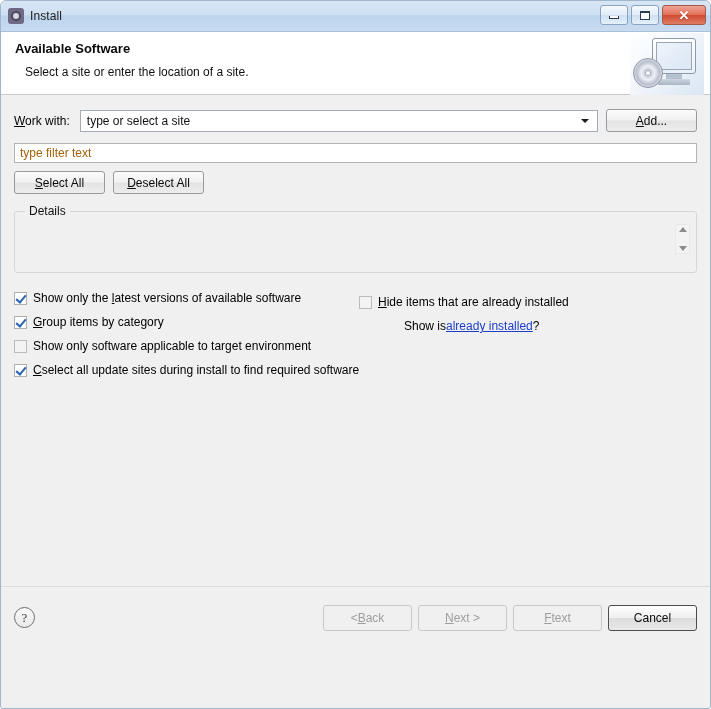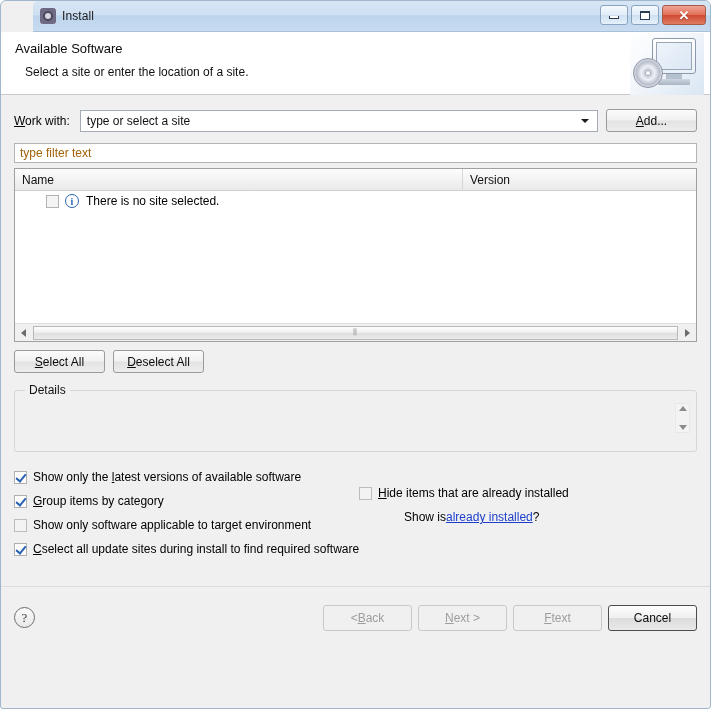--- a/index.html
+++ b/index.html
@@ -28,21 +28,20 @@
   
   .titlebar {
     position: relative;
     height: 30px;
     background: linear-gradient(to bottom, #d8e6f4 0%, #cfe0f2 45%, #bcd4ec 50%, #c8dcf0 100%);
     border-bottom: 1px solid #a8c0d8;
     border-radius: 5px 5px 0 0;
     display: flex;
     align-items: center;
     padding: 0 4px 0 7px;
-    margin-left: 32px;
   }
   .title-icon {
     width: 16px; height: 16px;
     margin-right: 6px;
     position: relative;
     flex: none;
   }
   .title-icon .gear-outer {
     position: absolute; left: 0; top: 0;
     width: 16px; height: 16px;
@@ -107,21 +106,21 @@
     position: relative;
     height: 63px;
     background: #ffffff;
     border-bottom: 1px solid #c8c8c8;
     padding: 8px 10px 0 14px;
     box-sizing: border-box;
   }
   .header h1 {
     margin: 0;
     font-size: 13px;
-    font-weight: normal;
+    font-weight: bold;
     color: #0a0a0a;
     line-height: 18px;
   }
   .header p {
     margin: 7px 0 0 10px;
     font-size: 12px;
     color: #111;
   }
   .header-art {
     position: absolute;
@@ -457,21 +456,21 @@
     position: absolute;
     left: 3px; top: 0px;
     width: 4px; height: 8px;
     border: solid #2b63b0;
     border-width: 0 2px 2px 0;
     transform: rotate(40deg);
   }
   .opts-right {
     position: absolute;
     left: 345px;
-    top: 16px;
+    top: 4px;
     width: 340px;
     text-align: right;
   }
   .whatis {
     font-size: 12px;
     padding-left: 45px;
     height: 24px;
     display: flex;
     align-items: center;
   }
@@ -557,42 +556,20 @@
           <span class="mn">A</span>
           <span>dd...</span>
         </div>
     </div>
 
 
     <div class="filter-input">
       <span>type filter text</span>
     </div>
 
-    <div class="tree">
-      <div class="tree-head">
-        <div class="th name">Name</div>
-        <div class="th version">Version</div>
-      </div>
-      <div class="tree-row">
-        <span class="cb-tree"></span>
-        <span class="info-icon">i</span>
-        <span>There is no site selected.</span>
-      </div>
-      <div class="hscroll">
-        <div class="hs-arrow">
-            <span class="tri-l"></span>
-          </div>
-        <div class="hs-thumb">
-            <span>⦀</span>
-          </div>
-        <div class="hs-arrow">
-            <span class="tri-r"></span>
-          </div>
-      </div>
-    </div>
 
     <div class="row-selbtns">
       <div class="btn btn-sel">
           <span class="mn">S</span>
           <span>elect All</span>
         </div>
       <div class="btn btn-desel">
           <span class="mn">D</span>
           <span>eselect All</span>
         </div>

